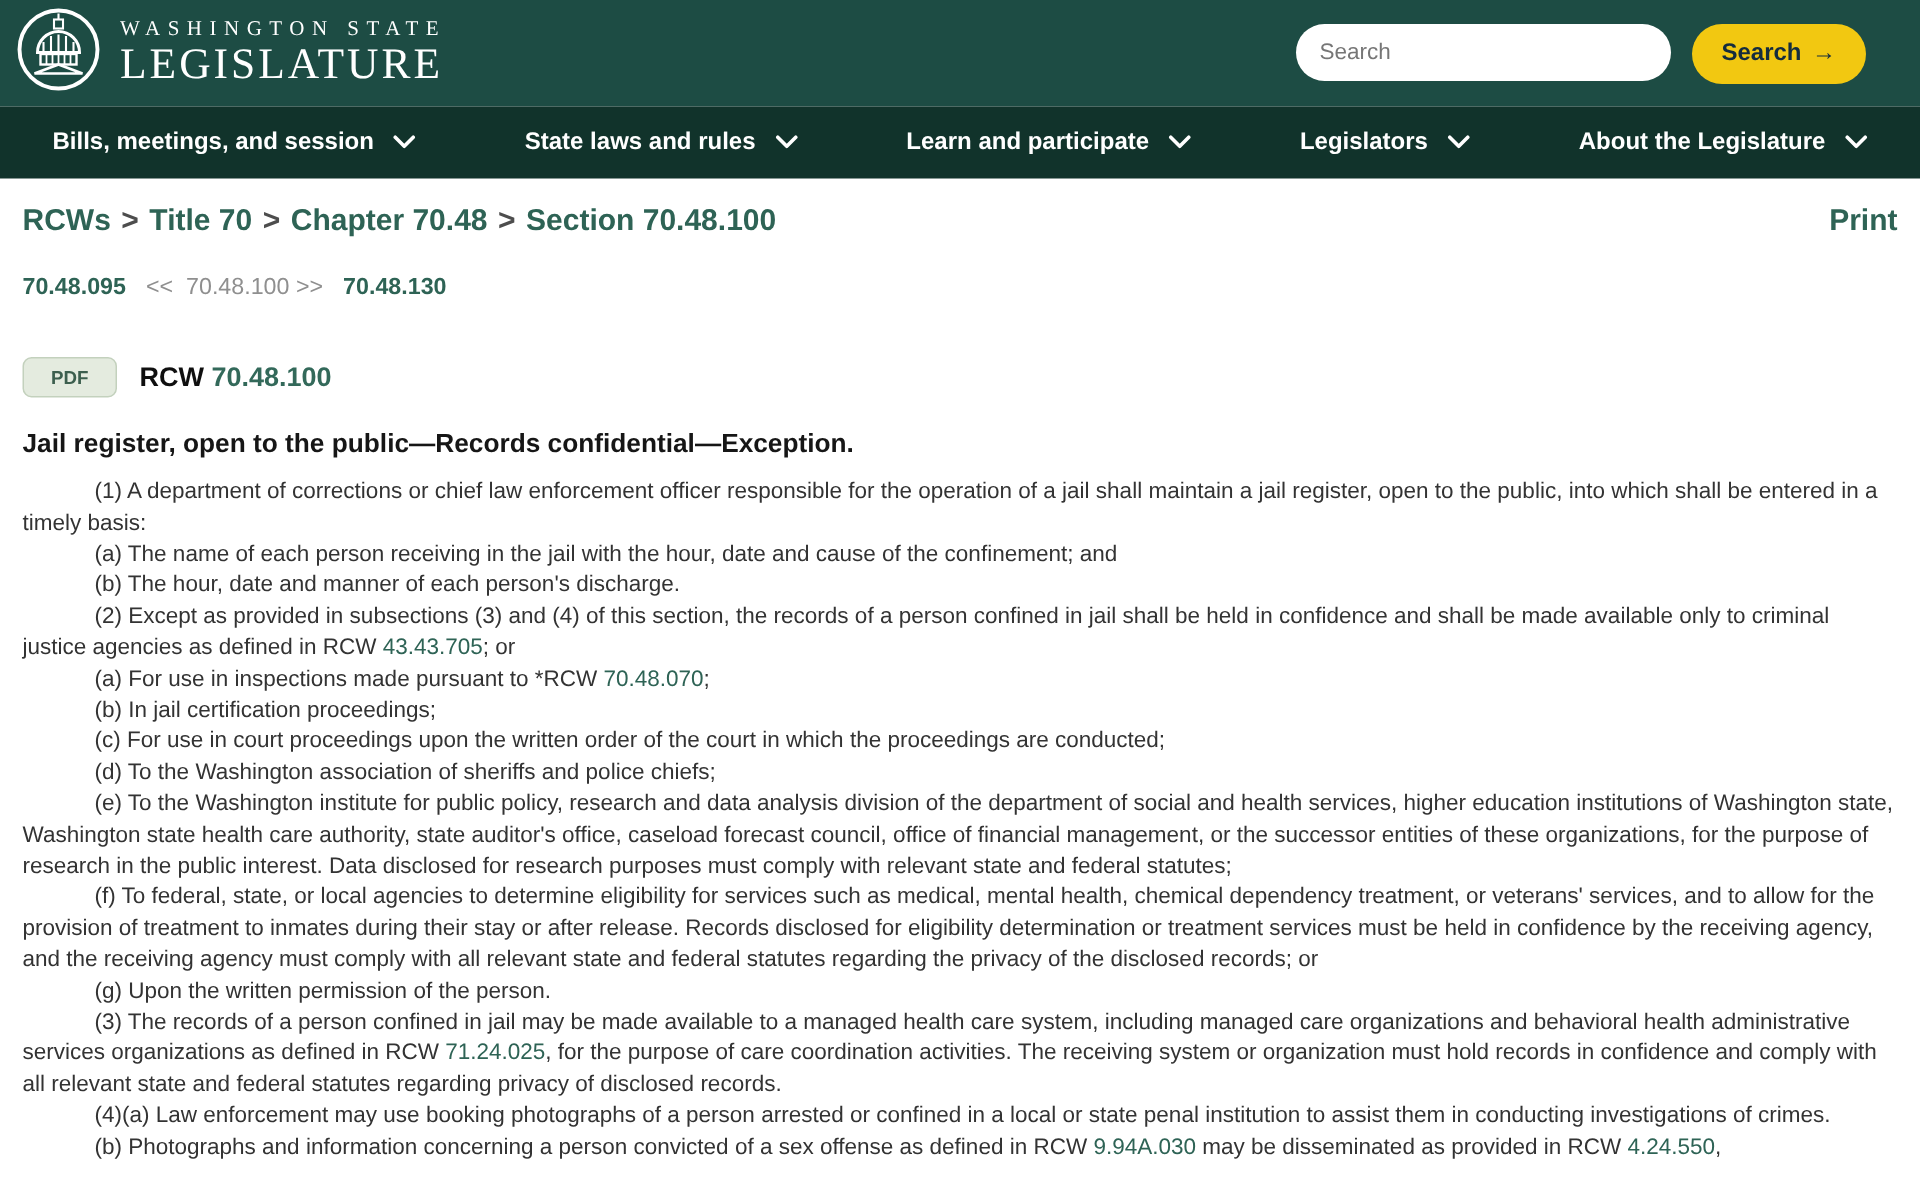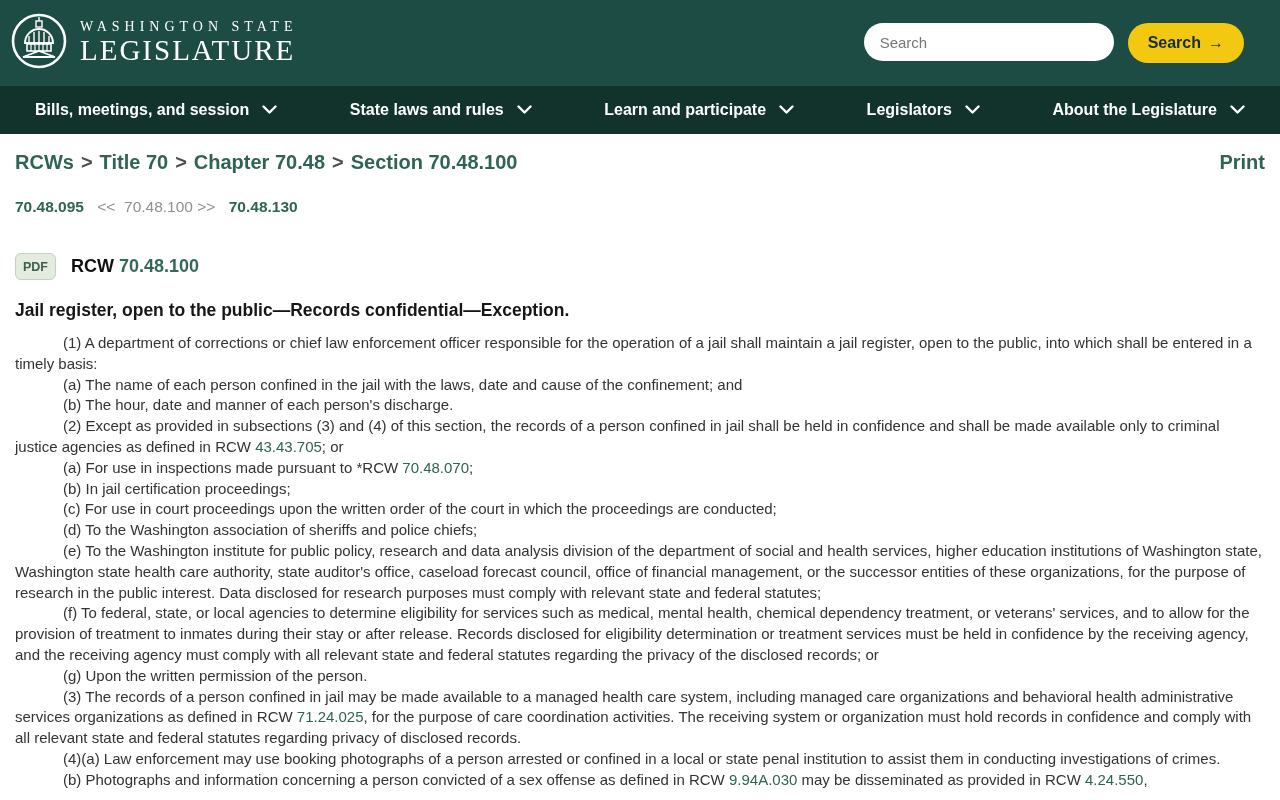--- a/index.html
+++ b/index.html
@@ -1,20 +1,20 @@
 <!DOCTYPE html>
 <html><head>
 <meta charset="utf-8">
 <style>
   * { margin:0; padding:0; box-sizing:border-box; }
   html,body { width:1280px; height:800px; overflow:hidden; background:#ffffff;
               font-family:"Liberation Sans", sans-serif; }
 
   
-  .site-header { height:86px; background:#1d4c44; display:flex; align-items:center;
+  .site-header { height:71px; background:#1d4c44; display:flex; align-items:center;
                  justify-content:space-between; padding:0 36px 0 10px; }
   .logo { display:flex; align-items:center; gap:12px; cursor:pointer; }
   .logo-text { display:flex; flex-direction:column; line-height:1.05; }
   .logo-top { color:#fff; font-family:"Liberation Serif", serif; font-size:14px;
               letter-spacing:5px; }
   .logo-bottom { color:#fff; font-family:"Liberation Serif", serif; font-size:29px;
                  letter-spacing:2px; }
   .search-area { display:flex; align-items:flex-start; gap:14px; }
   .search-input { width:250px; height:38px; border-radius:19px; border:none; outline:none;
                   padding:0 16px; font-size:15px; color:#333;
@@ -39,21 +39,21 @@
   .breadcrumb a { color:#2e6355; text-decoration:none; cursor:pointer; }
   .bc-sep { color:#4d4d4d; margin:0 7px; }
   .print-link { color:#2e6355; text-decoration:none; font-weight:700; cursor:pointer;margin-left:32px; }
 
   .section-nav { margin-top:24px; font-size:15.5px; }
   .section-nav a { color:#2e6355; font-weight:700; text-decoration:none; cursor:pointer; }
   .sn-current { color:#8f8f8f; margin:0 9px; }
 
   .pdf-row { margin-top:37px; display:flex; align-items:center; gap:15px; }
   .pdf-btn { background:#e4ebdf; border:1px solid #c3d1bd; border-radius:6px;
-             padding:6px 7px 5px; font-size:12.5px; font-weight:700; color:#3c5f4e;
+             padding:6px 18px 5px; font-size:12.5px; font-weight:700; color:#3c5f4e;
              cursor:pointer; font-family:"Liberation Sans", sans-serif; }
   .rcw-heading { font-size:18px; font-weight:700; color:#0f0f0f; }
   .rcw-heading a { color:#33695a; text-decoration:none; cursor:pointer; }
 
   .statute-title { margin-top:20px; font-size:17.5px; font-weight:700; color:#161616; }
 
   .statute-body { margin-top:12px; font-size:15px; line-height:20.8px; color:#333; }
   .statute-para { text-indent:48px; }
   .rcw-link { color:#2e6355; font-weight:400; text-decoration:none; cursor:pointer; }
 </style>
@@ -159,21 +159,21 @@
     <div class="rcw-heading">
       <span>RCW</span>
       <a href="#">70.48.100</a>
     </div>
   </div>
 
   <div class="statute-title">Jail register, open to the public—Records confidential—Exception.</div>
 
   <div class="statute-body">
       <p class="statute-para">(1) A department of corrections or chief law enforcement officer responsible for the operation of a jail shall maintain a jail register, open to the public, into which shall be entered in a timely basis:</p>
-      <p class="statute-para">(a) The name of each person confined in the jail with the laws, date and cause of the confinement; and</p>
+      <p class="statute-para">(a) The name of each person receiving in the jail with the hour, date and cause of the confinement; and</p>
       <p class="statute-para">(b) The hour, date and manner of each person's discharge.</p>
       <p class="statute-para">(2) Except as provided in subsections (3) and (4) of this section, the records of a person confined in jail shall be held in confidence and shall be made available only to criminal justice agencies as defined in RCW <a href="#" class="rcw-link">43.43.705</a>; or</p>
       <p class="statute-para">(a) For use in inspections made pursuant to *RCW <a href="#" class="rcw-link">70.48.070</a>;</p>
       <p class="statute-para">(b) In jail certification proceedings;</p>
       <p class="statute-para">(c) For use in court proceedings upon the written order of the court in which the proceedings are conducted;</p>
       <p class="statute-para">(d) To the Washington association of sheriffs and police chiefs;</p>
       <p class="statute-para">(e) To the Washington institute for public policy, research and data analysis division of the department of social and health services, higher education institutions of Washington state, Washington state health care authority, state auditor's office, caseload forecast council, office of financial management, or the successor entities of these organizations, for the purpose of research in the public interest. Data disclosed for research purposes must comply with relevant state and federal statutes;</p>
       <p class="statute-para">(f) To federal, state, or local agencies to determine eligibility for services such as medical, mental health, chemical dependency treatment, or veterans' services, and to allow for the provision of treatment to inmates during their stay or after release. Records disclosed for eligibility determination or treatment services must be held in confidence by the receiving agency, and the receiving agency must comply with all relevant state and federal statutes regarding the privacy of the disclosed records; or</p>
       <p class="statute-para">(g) Upon the written permission of the person.</p>
       <p class="statute-para">(3) The records of a person confined in jail may be made available to a managed health care system, including managed care organizations and behavioral health administrative services organizations as defined in RCW <a href="#" class="rcw-link">71.24.025</a>, for the purpose of care coordination activities. The receiving system or organization must hold records in confidence and comply with all relevant state and federal statutes regarding privacy of disclosed records.</p>

